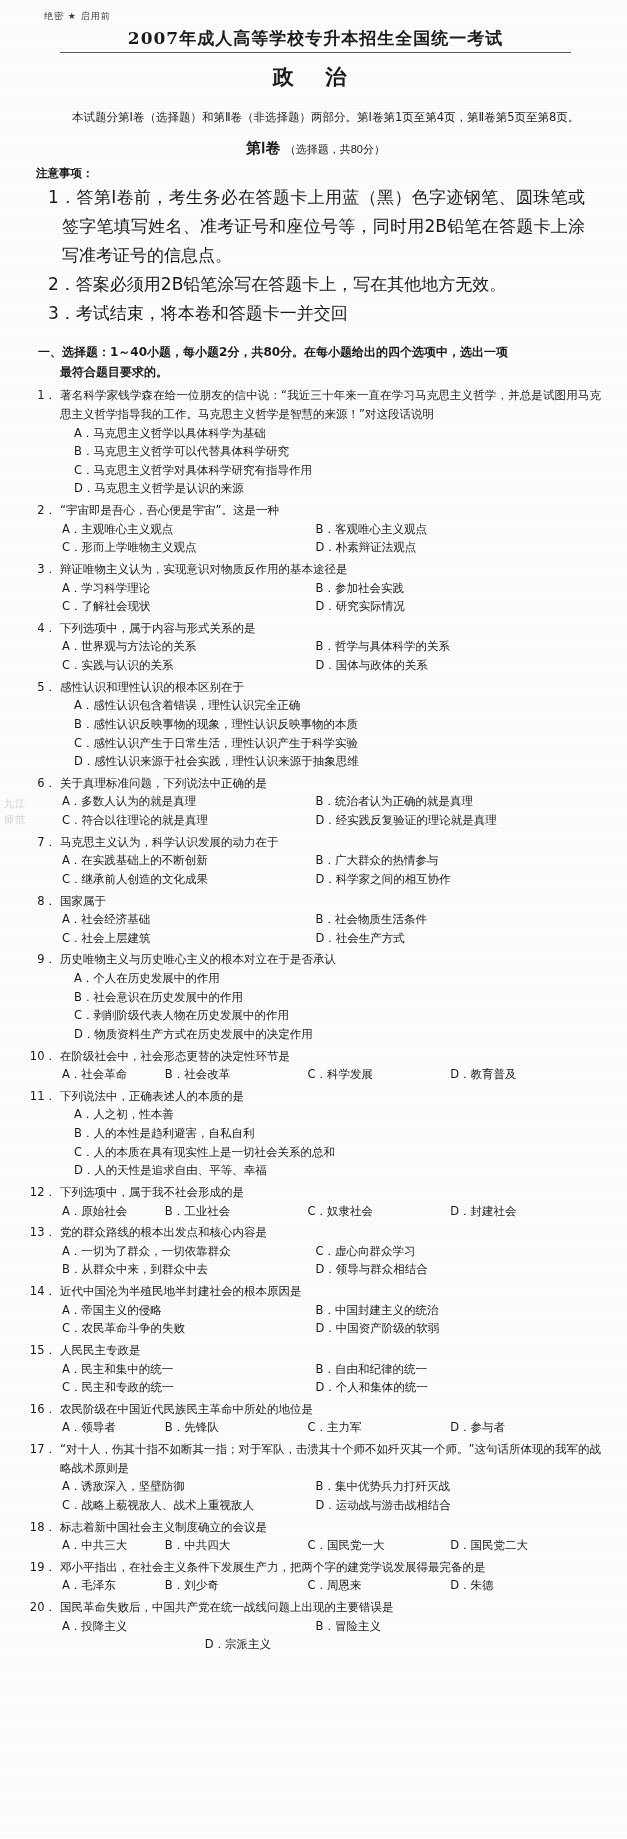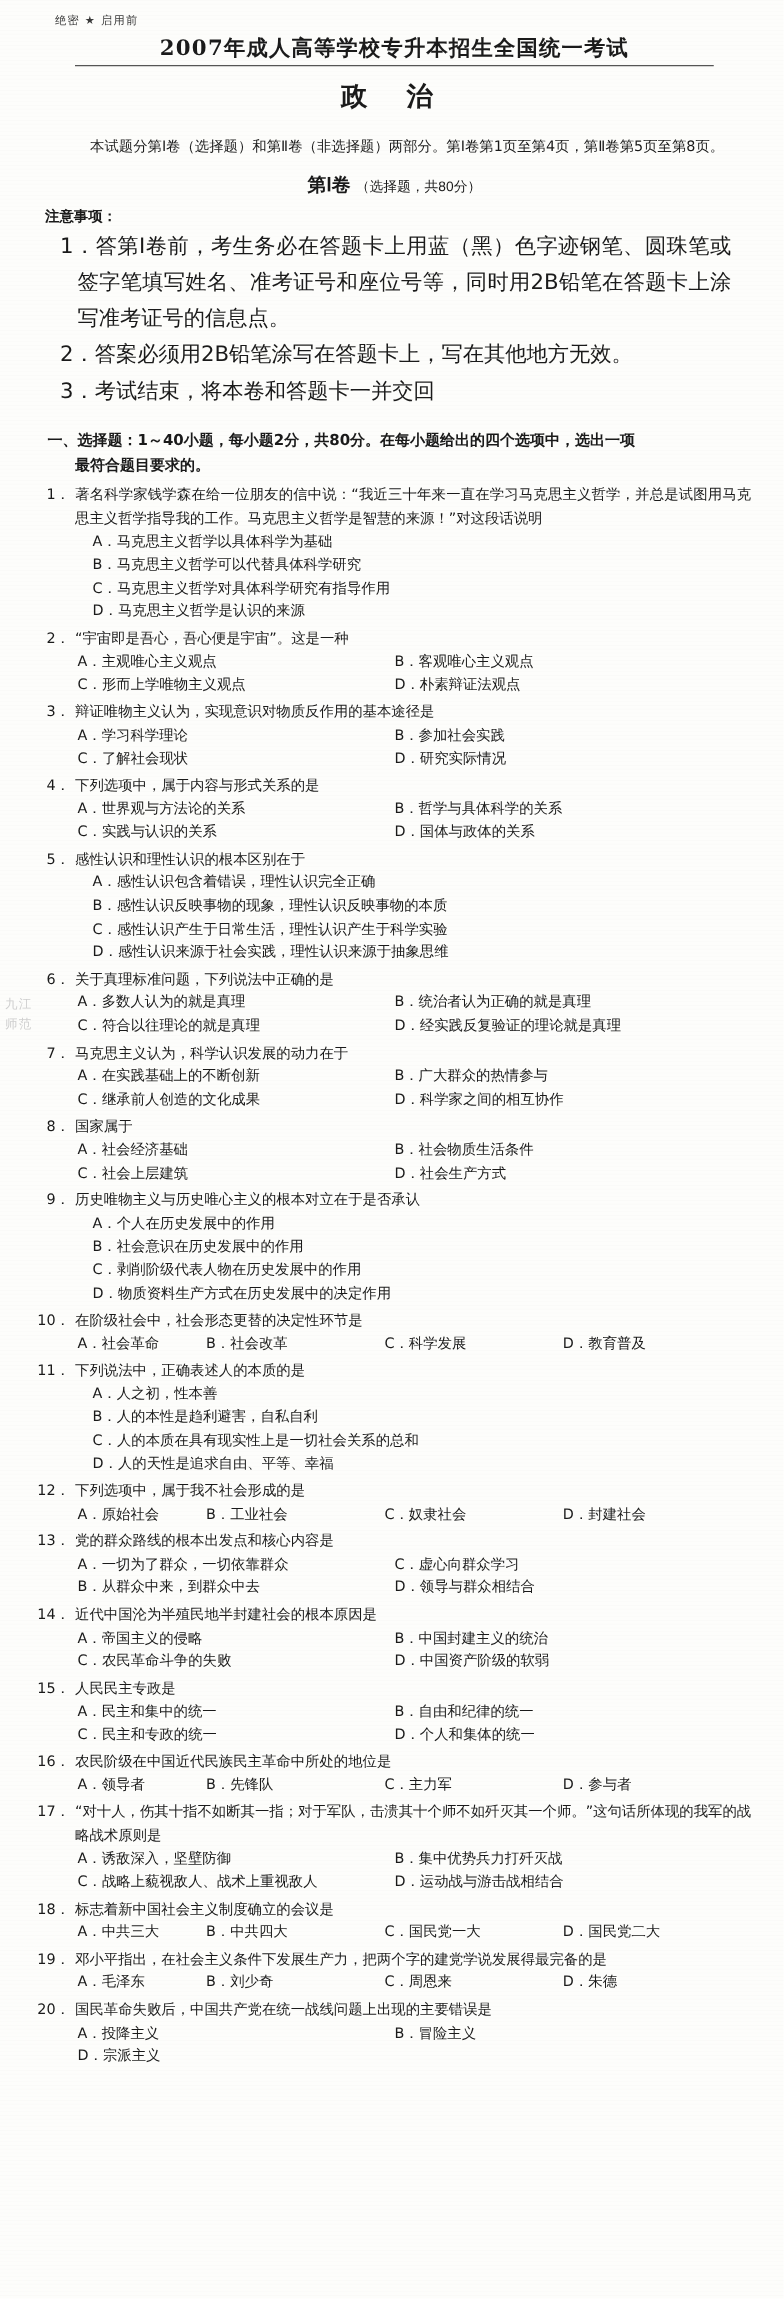--- a/index.html
+++ b/index.html
@@ -108,20 +108,21 @@
     text-align:right;
     padding-right:4px;
   }
   .opts{
     margin:0 0 1px 0;
     padding:0;
   }
   .opts.two{
     display:flex;
     flex-wrap:wrap;
+    justify-content:center;
   }
   .opts.two .opt{
     width:50%;
     box-sizing:border-box;
   }
   .opts.four{
     display:flex;
     flex-wrap:wrap;
   }
   .opts.four .opt{

